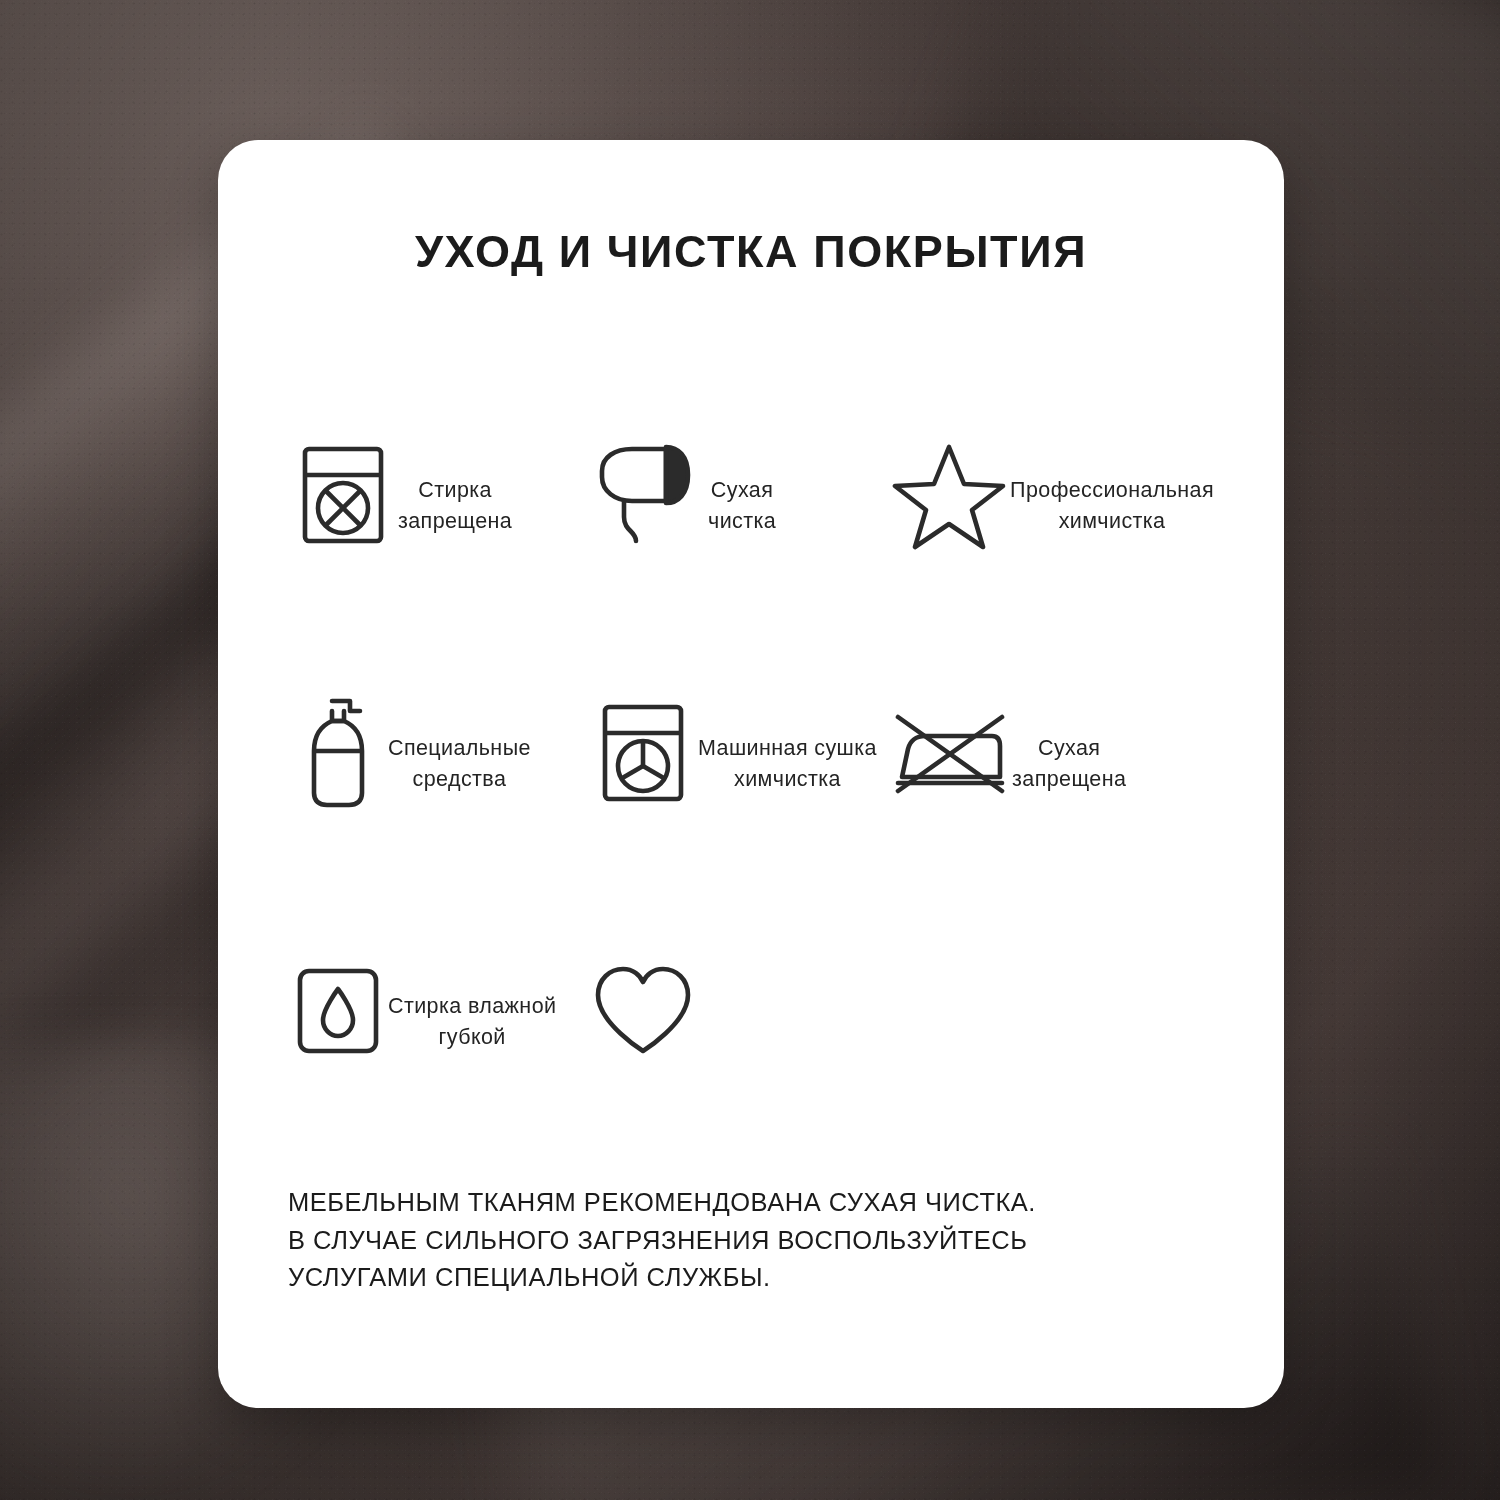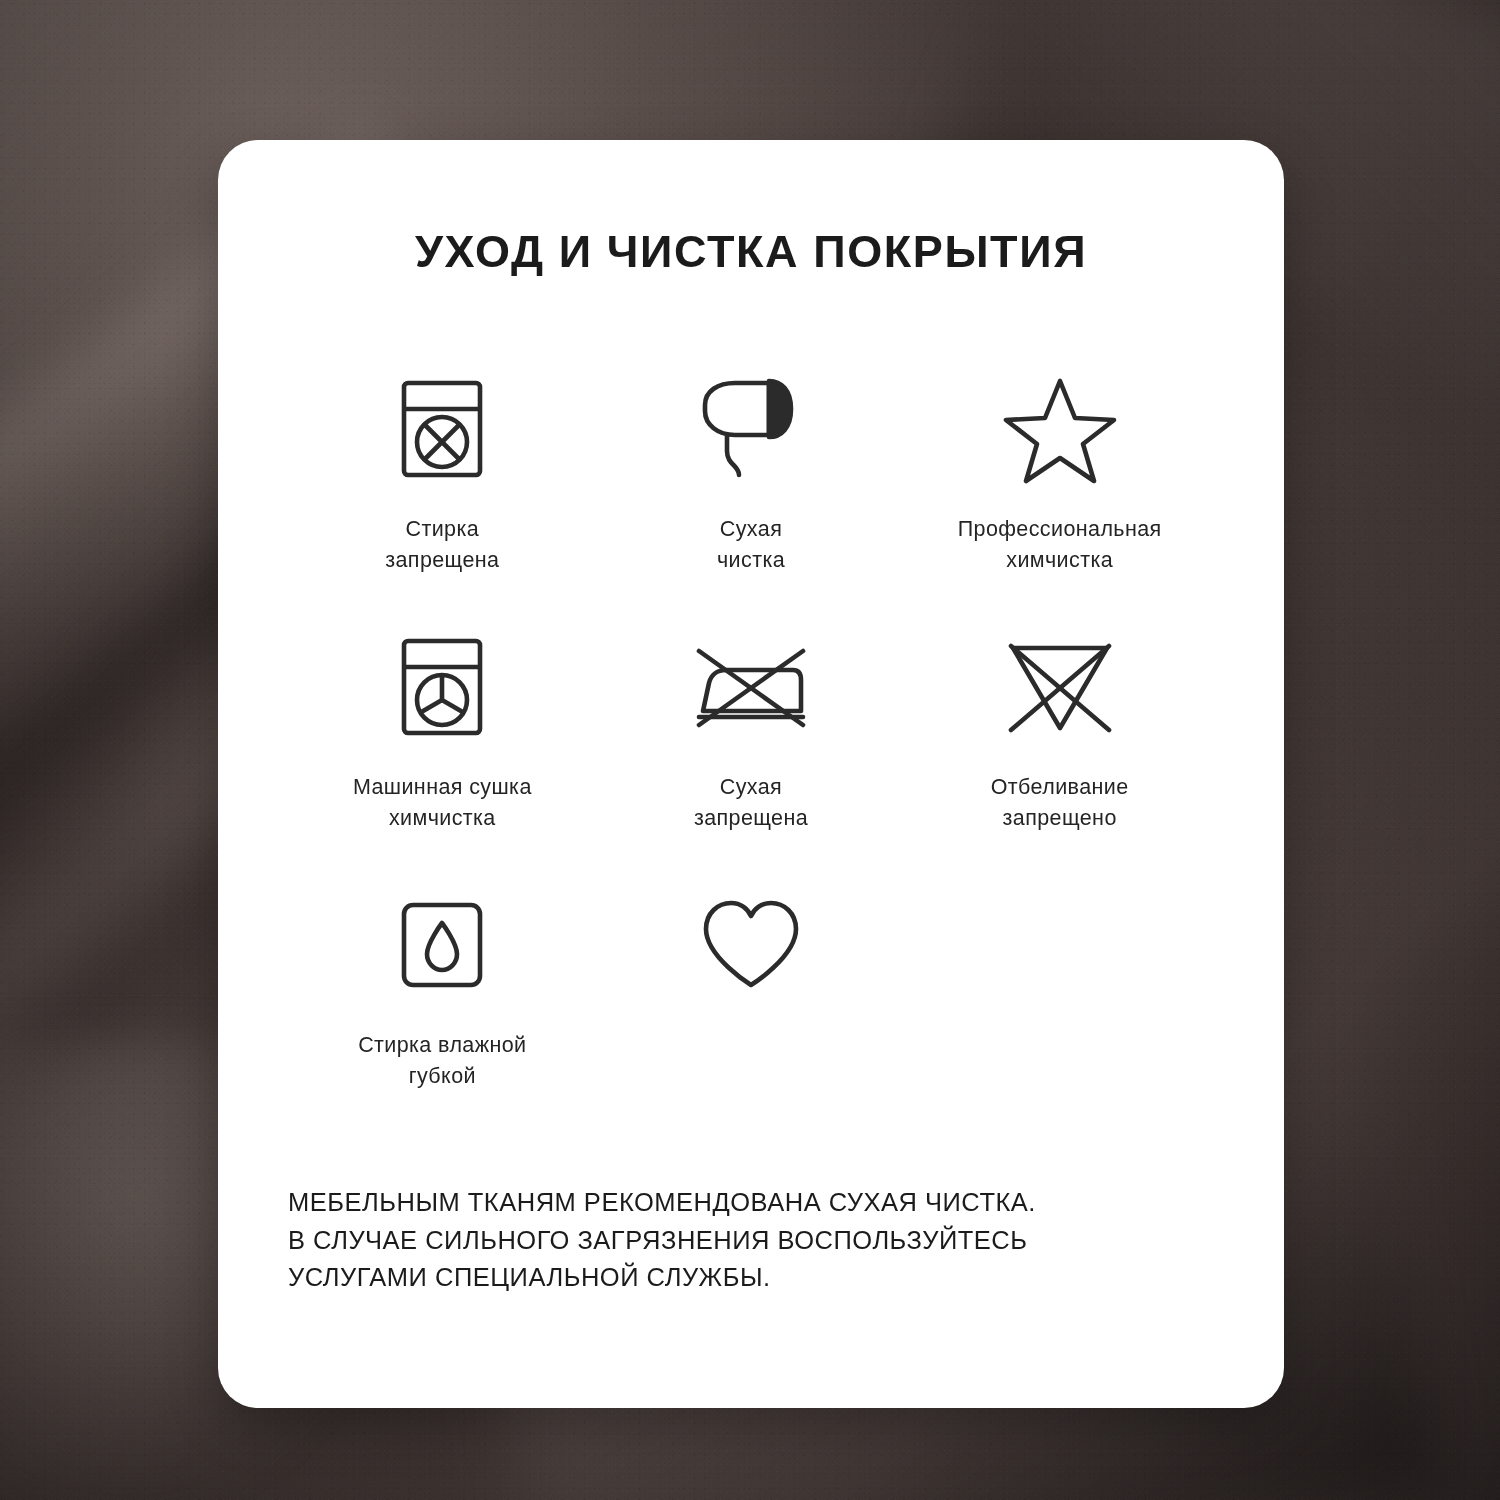--- a/index.html
+++ b/index.html
@@ -136,21 +136,20 @@
     margin-top: 88px;
     display: grid;
     grid-template-columns: repeat(3, 1fr);
     grid-template-rows: repeat(3, 258px);
     justify-items: center;
   }
 
   .cell {
     width: 100%;
     display: flex;
-    flex-direction: column;
     align-items: center;
   }
   .icon-box {
     height: 126px;
     display: flex;
     align-items: center;
     justify-content: center;
   }
   .icon-box svg {
     display: block;
@@ -229,20 +228,32 @@
       <div class="cell">
         <div class="icon-box">
           <svg width="122" height="112" viewBox="0 0 122 112" fill="none" stroke="#2b2b2b" stroke-width="4.6" stroke-linejoin="round">
             <path d="M61 8 L76 45 L115 47 L84 71 L95 108 L61 85 L27 108 L38 71 L7 47 L46 45 Z"></path>
           </svg>
         </div>
         <div class="cell-label">Профессиональная
 химчистка</div>
       </div>
 
+      <div class="cell">
+        <div class="icon-box">
+          <svg width="100" height="116" viewBox="0 0 100 116" fill="none" stroke="#2b2b2b" stroke-width="4.6" stroke-linejoin="round" stroke-linecap="round">
+            <path d="M44 6 L62 6 L62 16 L72 16"></path>
+            <path d="M44 16 L44 26 L56 26 L56 16"></path>
+            <path d="M44 26 C30 32 26 44 26 56 L26 98 C26 106 31 110 39 110 L61 110 C69 110 74 106 74 98 L74 56 C74 44 70 32 56 26 Z"></path>
+            <line x1="27" y1="56" x2="73" y2="56"></line>
+          </svg>
+        </div>
+        <div class="cell-label">Специальные
+средства</div>
+      </div>
 
       <div class="cell">
         <div class="icon-box">
           <svg width="110" height="112" viewBox="0 0 110 112" fill="none" stroke="#2b2b2b" stroke-width="4.6">
             <rect x="17" y="10" width="76" height="92" rx="4"></rect>
             <line x1="17" y1="36" x2="93" y2="36"></line>
             <circle cx="55" cy="69" r="25"></circle>
             <line x1="55" y1="69" x2="55" y2="44"></line>
             <line x1="55" y1="69" x2="33.5" y2="81.5"></line>
             <line x1="55" y1="69" x2="76.5" y2="81.5"></line>
@@ -258,31 +269,20 @@
             <path d="M14 72 L20 44 C22 36 28 31 37 31 L104 31 C110 31 112 35 112 41 L112 72 Z"></path>
             <line x1="10" y1="78" x2="114" y2="78"></line>
             <line x1="10" y1="12" x2="114" y2="86"></line>
             <line x1="114" y1="12" x2="10" y2="86"></line>
           </svg>
         </div>
         <div class="cell-label">Сухая
 запрещена</div>
       </div>
 
-      <div class="cell">
-        <div class="icon-box">
-          <svg width="114" height="102" viewBox="0 0 114 102" fill="none" stroke="#2b2b2b" stroke-width="4.6" stroke-linejoin="round" stroke-linecap="round">
-            <path d="M10 12 L104 12 L57 92 Z"></path>
-            <line x1="8" y1="10" x2="106" y2="94"></line>
-            <line x1="106" y1="10" x2="8" y2="94"></line>
-          </svg>
-        </div>
-        <div class="cell-label">Отбеливание
-запрещено</div>
-      </div>
 
       <div class="cell">
         <div class="icon-box">
           <svg width="100" height="104" viewBox="0 0 100 104" fill="none" stroke="#2b2b2b" stroke-width="4.6" stroke-linejoin="round">
             <rect x="12" y="12" width="76" height="80" rx="9"></rect>
             <path d="M50 30 C50 30 65 50 65 61 C65 70 58 77 50 77 C42 77 35 70 35 61 C35 50 50 30 50 30 Z"></path>
           </svg>
         </div>
         <div class="cell-label">Стирка влажной
 губкой</div>

